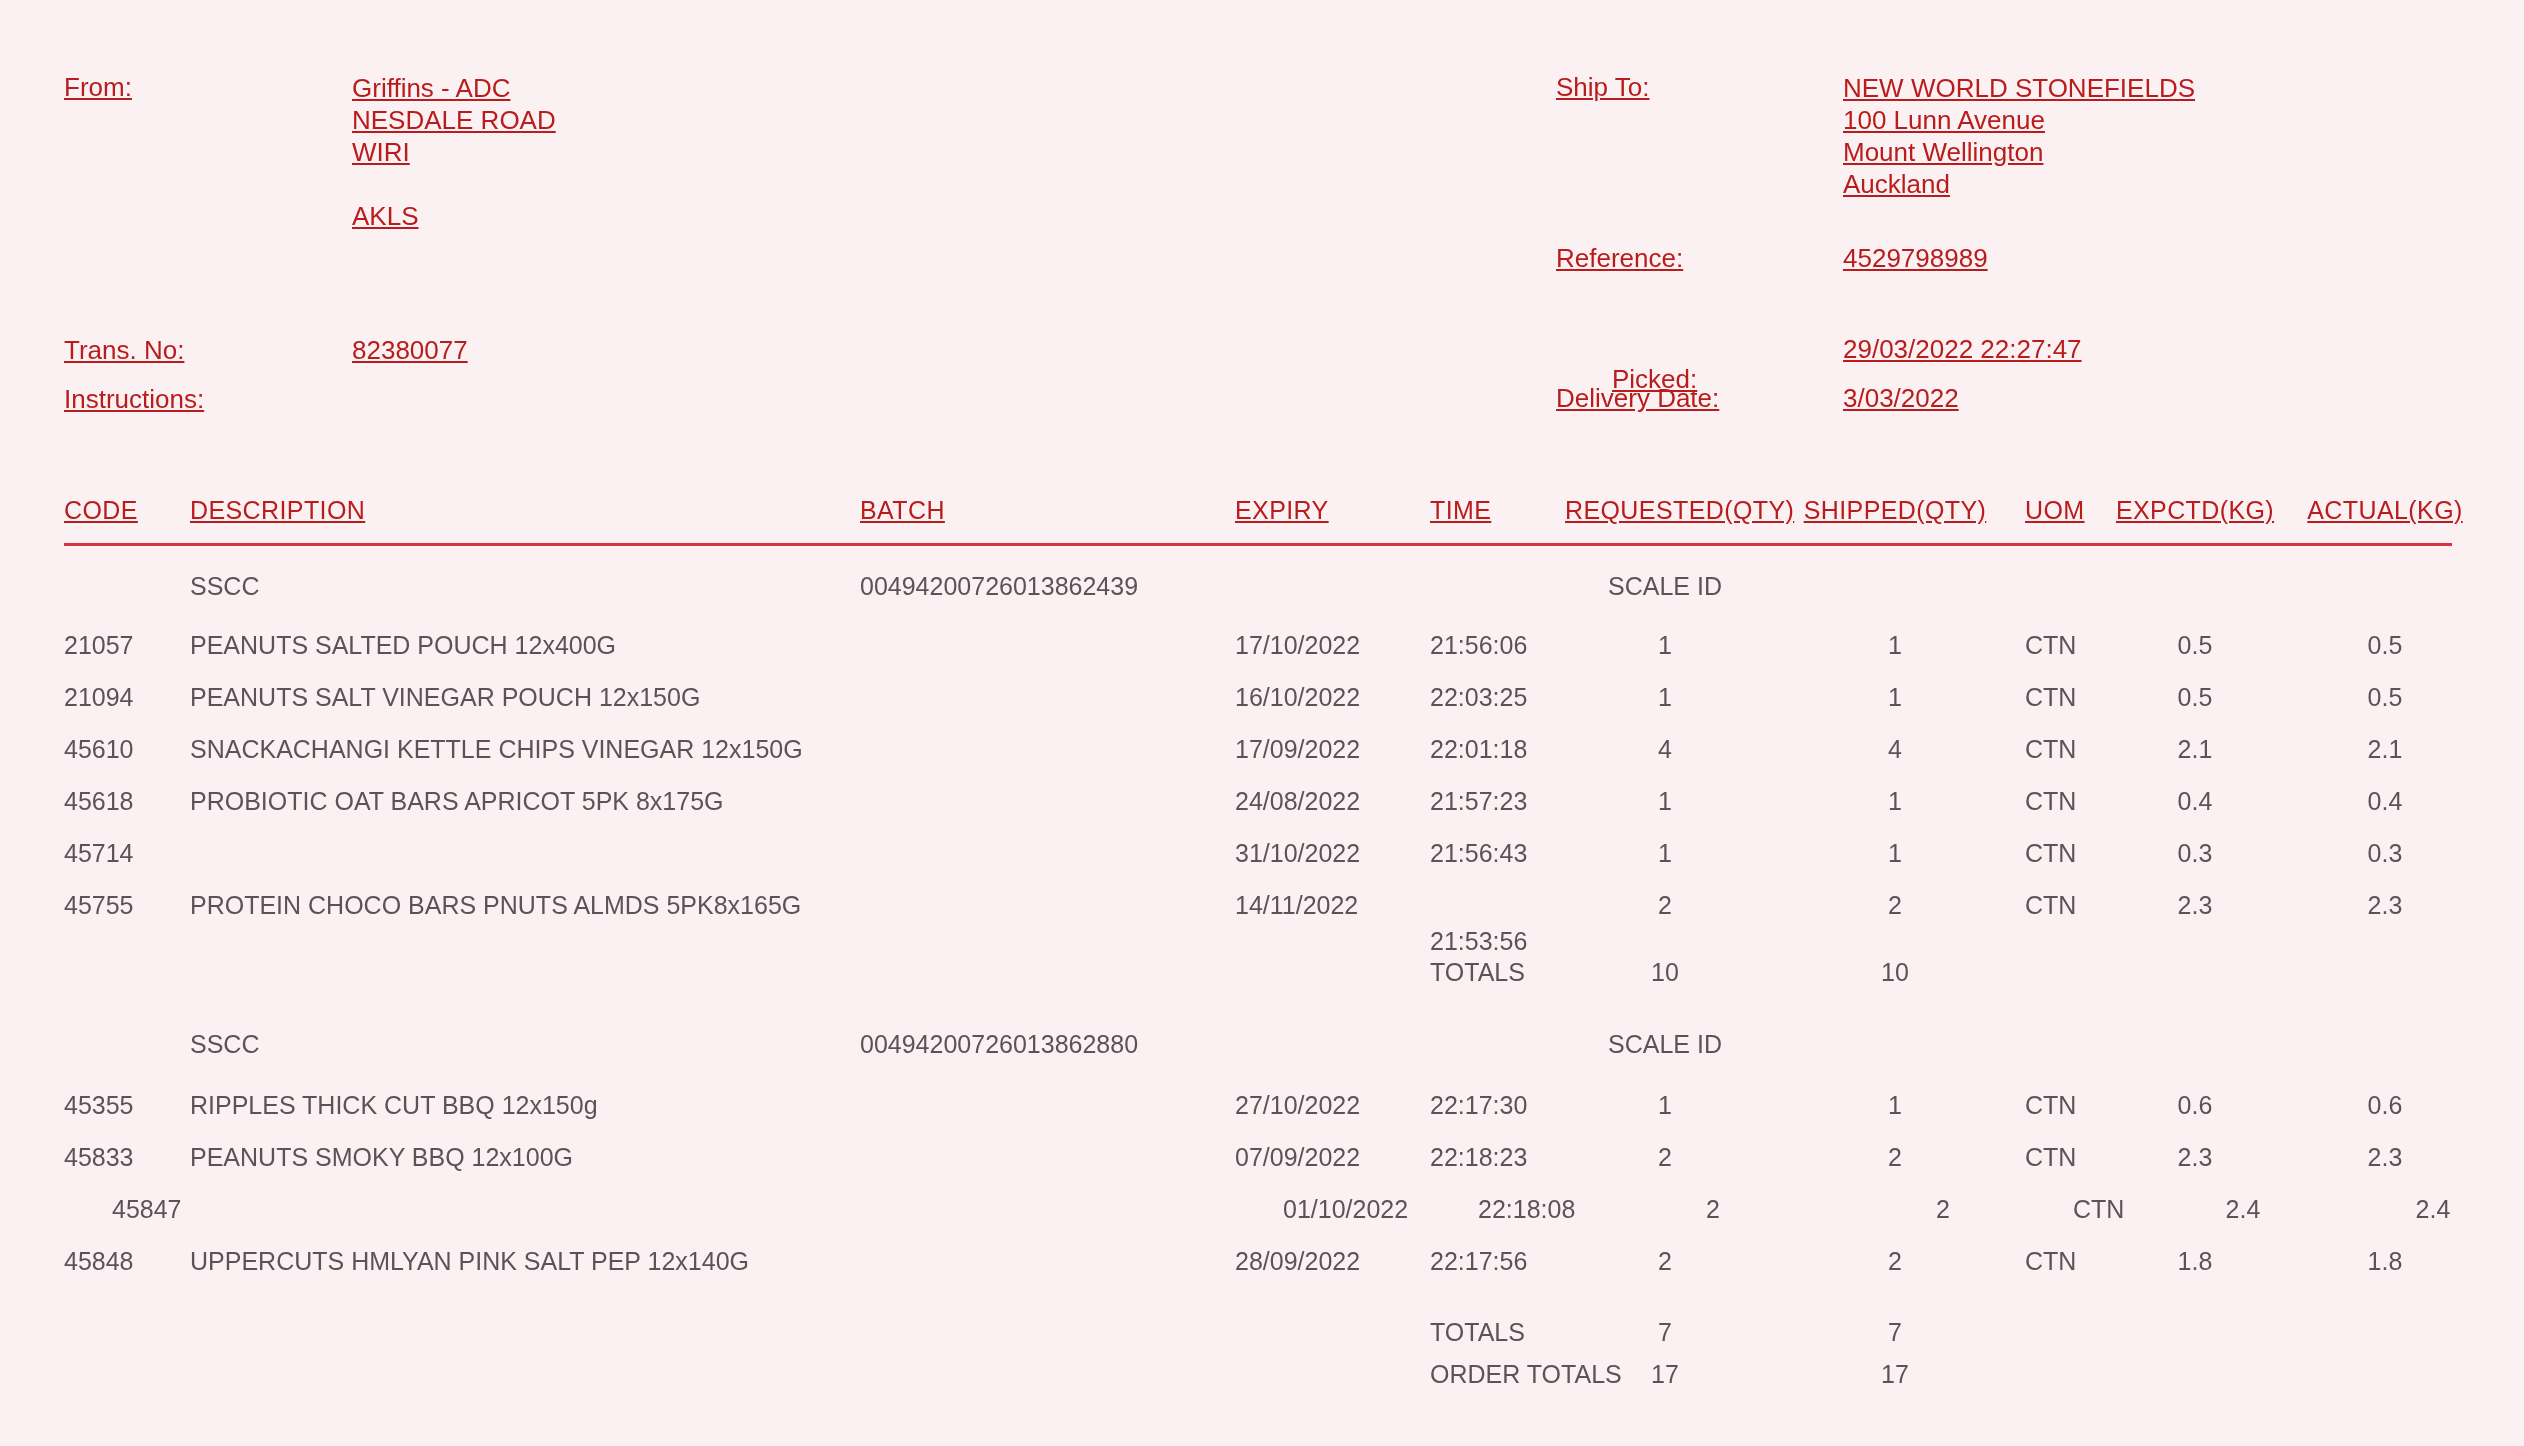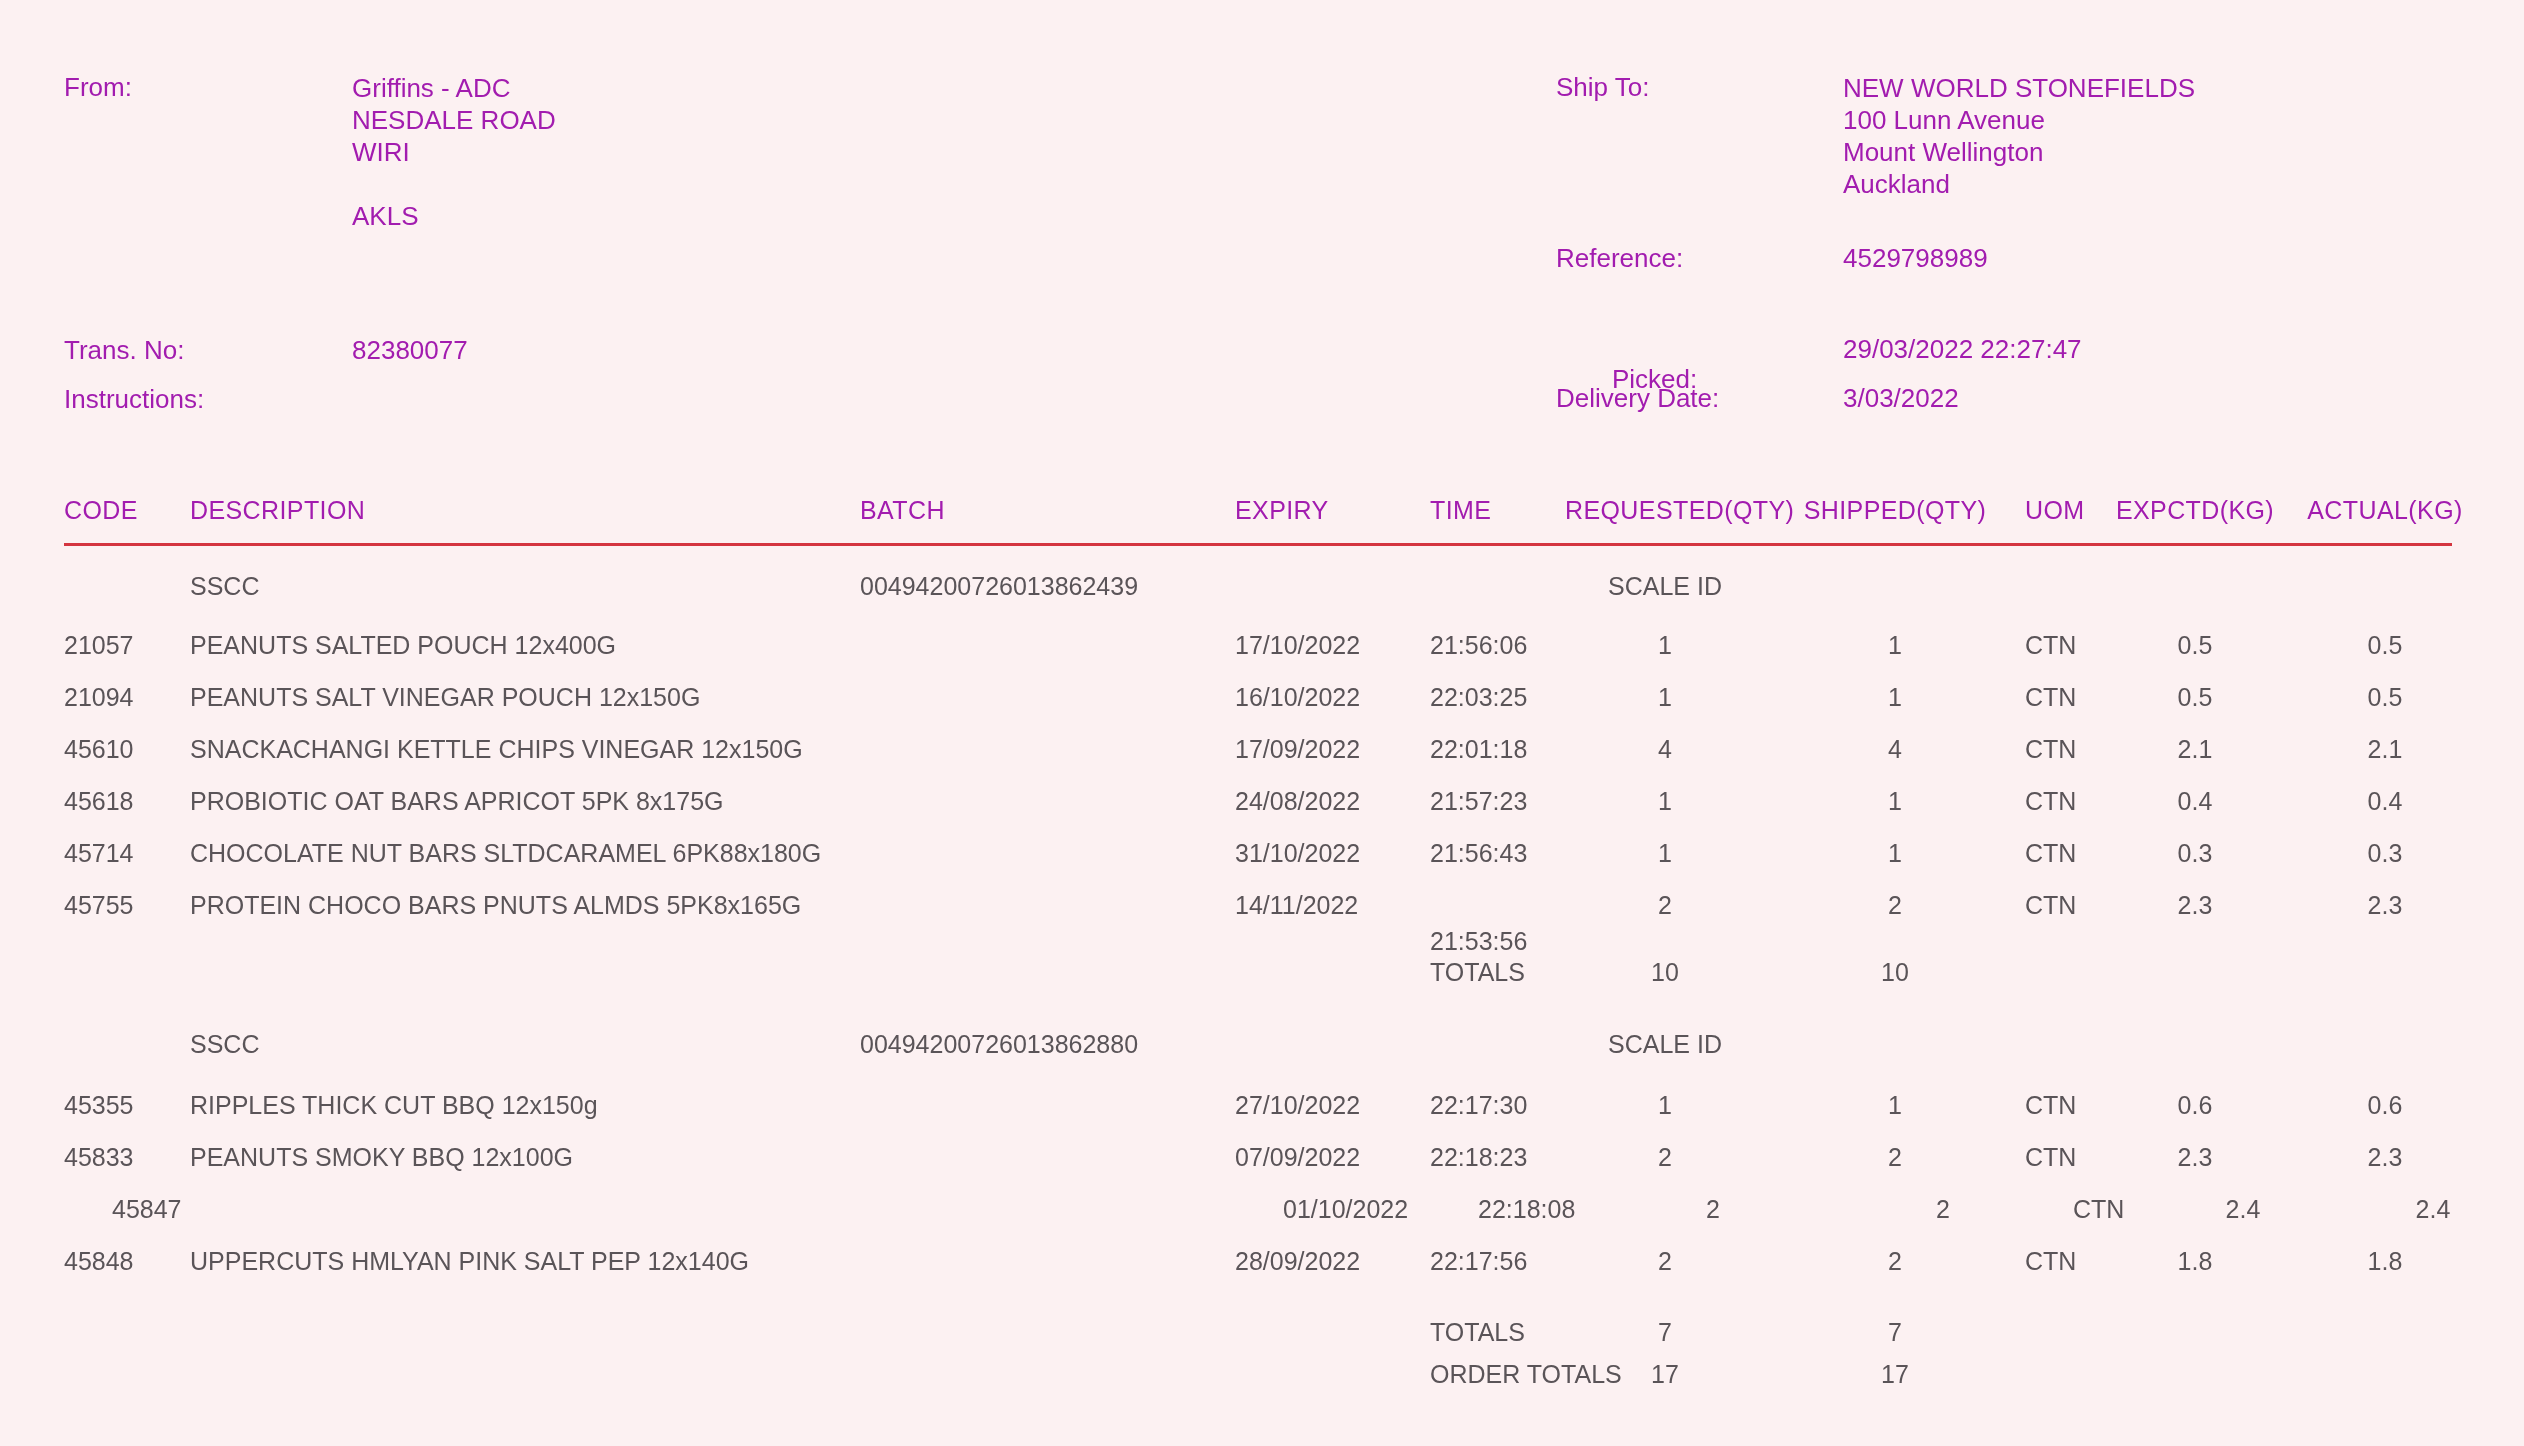--- a/index.html
+++ b/index.html
@@ -6,21 +6,21 @@
   body {
     width: 2524px;
     height: 1446px;
     position: relative;
     background: #fcf1f2;
     font-family: "Liberation Sans", sans-serif;
     color: #5a5458;
     overflow: hidden;
   }
   .abs { position: absolute; white-space: nowrap; }
-  .red { color: #a21caf; }
+  .red { color: #b91c1c; text-decoration: underline; }
   .lbl { font-size: 26px; }
   .val { font-size: 26px; }
 
   
   .addr-line { height: 32px; line-height: 32px; font-size: 26px; }
 
   
   .thead-cell { font-size: 25px; letter-spacing: 0.4px; }
   .divider {
     position: absolute;
@@ -139,21 +139,20 @@
   <div class="cell col-time" style="width:150px;">21:57:23</div>
   <div class="cell col-req">1</div>
   <div class="cell col-shp">1</div>
   <div class="cell col-uom">CTN</div>
   <div class="cell col-exp">0.4</div>
   <div class="cell col-act">0.4</div>
 </div>
 
 <div class="trow" style="top:837px;">
   <div class="cell col-code">45714</div>
-  <div class="cell col-desc">CHOCOLATE NUT BARS SLTDCARAMEL 6PK88x180G</div>
   <div class="cell col-expiry">31/10/2022</div>
   <div class="cell col-time" style="width:150px;">21:56:43</div>
   <div class="cell col-req">1</div>
   <div class="cell col-shp">1</div>
   <div class="cell col-uom">CTN</div>
   <div class="cell col-exp">0.3</div>
   <div class="cell col-act">0.3</div>
 </div>
 
 <div class="trow" style="top:889px;">

